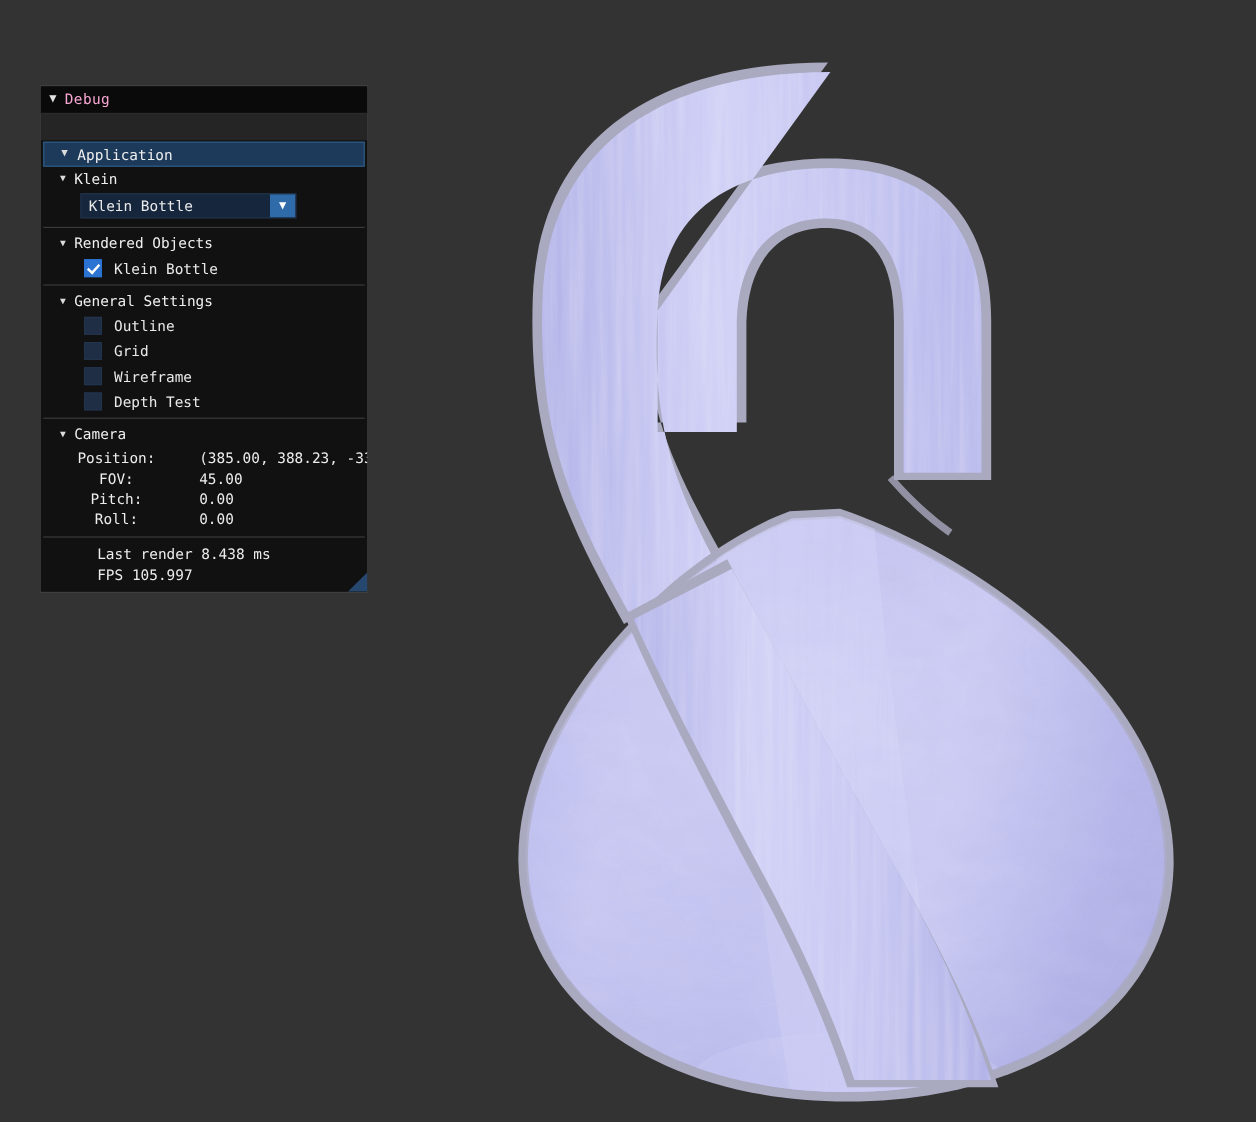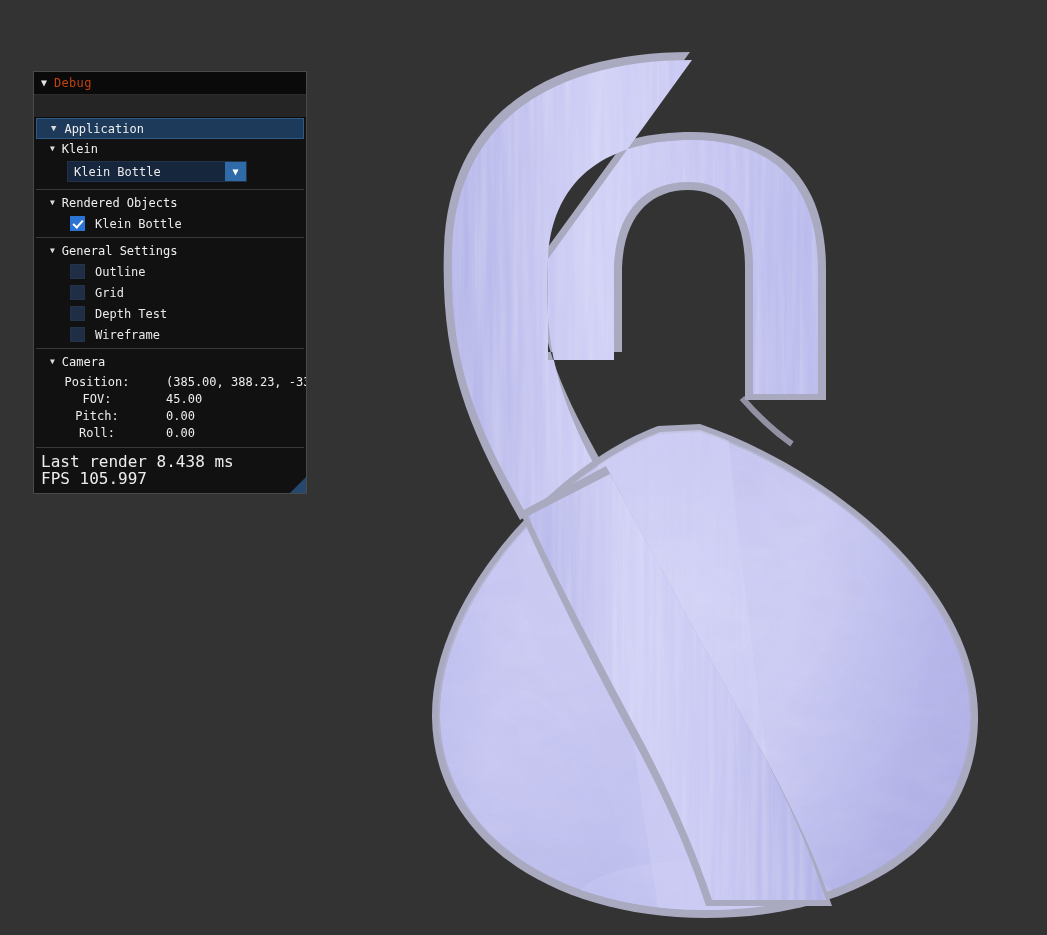--- a/index.html
+++ b/index.html
@@ -44,21 +44,21 @@
     align-items: center;
     padding-left: 7px;
     border-bottom: 1px solid #2b2b2b;
   }
   .title-bar .tri {
     margin-right: 7px;
     font-size: 10px;
     line-height: 1;
     color: #e4e4e4;
   }
-  .title-text { font-size: 12px; color: #c2410c; letter-spacing: .3px; }
+  .title-text { font-size: 12px; color: #f9a8d4; letter-spacing: .3px; }
 
   .tab-strip {
     height: 22px;
     background: #252525;
     border-bottom: 1px solid #0c0c0c;
   }
 
   .panel-body { background: #111111; padding-bottom: 1px; }
 
   .section-header {
@@ -174,23 +174,24 @@
   }
   .cam-value { flex: none; }
 
   
   .footer { padding: 2px 0 5px 0; }
   .footer .line {
     height: 17px;
     display: flex;
     align-items: center;
     padding-left: 7px;
-    font-size: 16px;
+    font-size: 12px;
     color: #ececec;
     white-space: nowrap;
+    margin-left: 40px;
   }
 
   .grip {
     position: absolute;
     right: 0;
     bottom: 0;
     width: 0; height: 0;
     border-left: 16px solid transparent;
     border-bottom: 16px solid #27486e;
   }
@@ -392,25 +393,25 @@
     <div class="row">
       <span class="cbox"></span>
       <span>Outline</span>
     </div>
     <div class="row">
       <span class="cbox"></span>
       <span>Grid</span>
     </div>
     <div class="row">
       <span class="cbox"></span>
-      <span>Depth Test</span>
+      <span>Wireframe</span>
     </div>
     <div class="row">
       <span class="cbox"></span>
-      <span>Wireframe</span>
+      <span>Depth Test</span>
     </div>
 
     <div class="sep"></div>
 
     <div class="section-header sub">
       <span class="tri">▼</span>
       <span>Camera</span>
     </div>
 
     <div class="cam-list">

